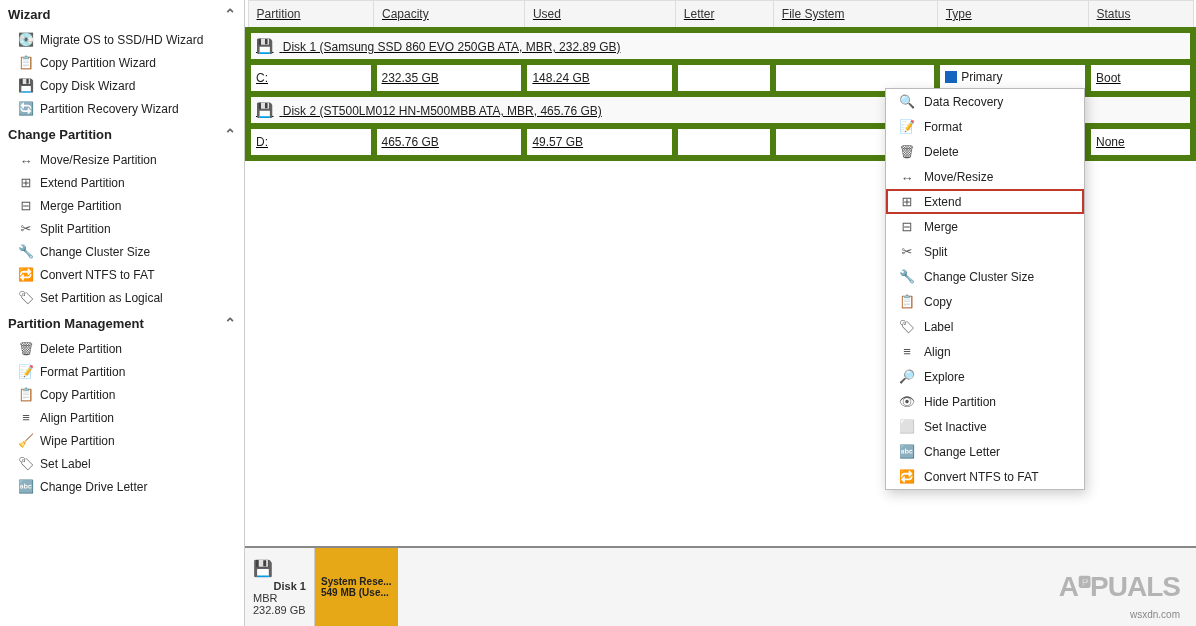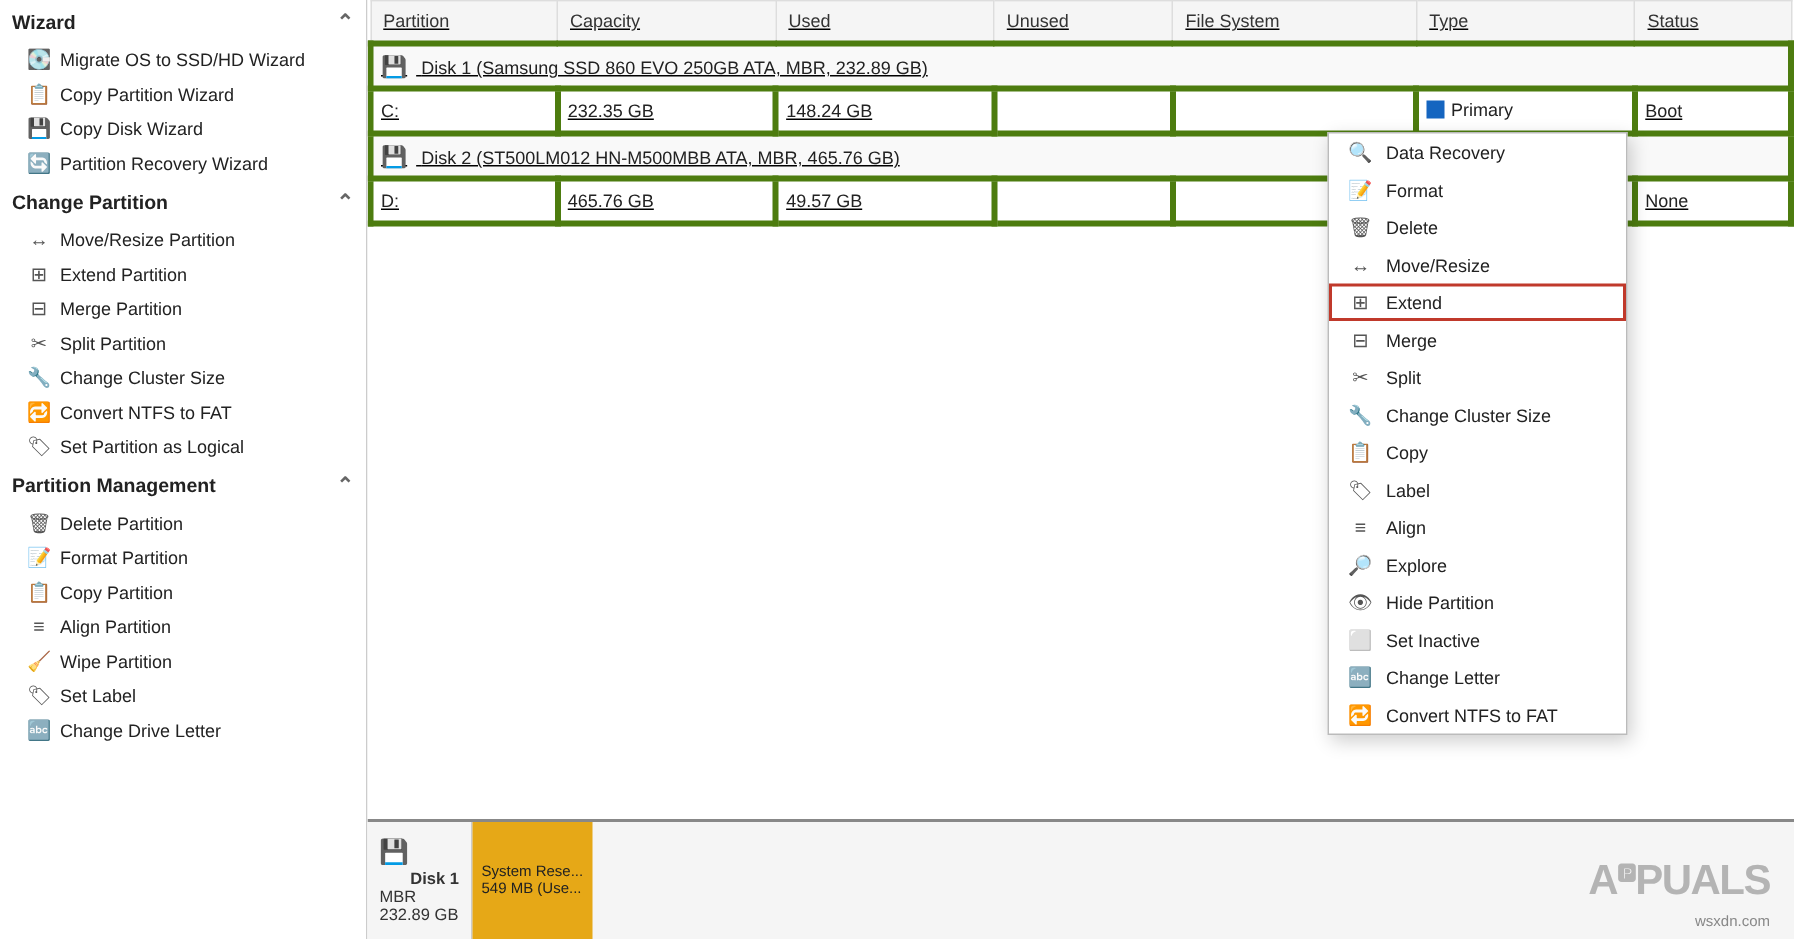--- a/index.html
+++ b/index.html
@@ -71,21 +71,21 @@
       background: #f5f5f5;
       border: 1px solid #ddd;
       padding: 6px 8px;
       text-align: left;
       font-weight: normal;
       color: #333;
       font-size: 12px;
     }
 
     .partition-table td {
-      border: 4px solid #4d7c0f;
+      border: 6px solid #4d7c0f;
       padding: 5px 5px;
       font-size: 12px;
       color: #222;
       background: #fff;
     }
 
     .partition-table tr.disk-row td {
       background: #f9f9f9;
       font-weight: normal;
       font-size: 12px;
@@ -182,20 +182,21 @@
       display: flex;
       flex-direction: column;
       justify-content: center;
       align-items: flex-start;
       padding: 4px 6px;
       font-size: 10px;
       color: #fff;
       overflow: hidden;
       white-space: nowrap;
       cursor: pointer;
+      font-weight: bold;
     }
 
     .disk-part.system-reserved {
       background: #e6a817;
       min-width: 80px;
       color: #222;
     }
 
     .disk-part.ntfs-c {
       background: #4a90d9;
@@ -311,21 +312,21 @@
 <div class="main-content">
   <div class="main-area">
 
     <div class="table-container" style="position:relative;">
       <table class="partition-table">
         <thead>
           <tr>
             <th><span>Partition</span></th>
             <th><span>Capacity</span></th>
             <th><span>Used</span></th>
-            <th><span>Unused</span></th>
+            <th><span>Letter</span></th>
             <th><span>File System</span></th>
             <th><span>Type</span></th>
             <th><span>Status</span></th>
           </tr>
         </thead>
         <tbody>
 
           <tr class="disk-row">
             <td colspan="7">
               <span style="margin-right:6px; font-size:14px;">💾</span>

